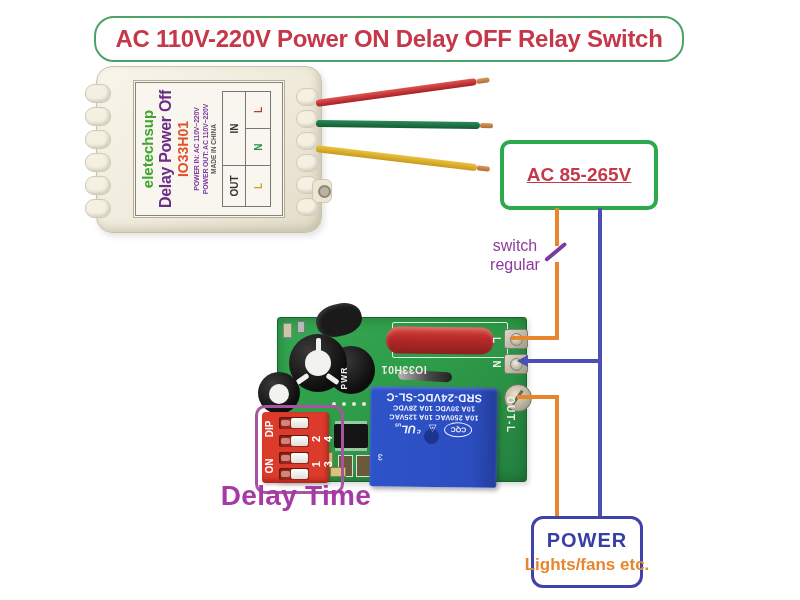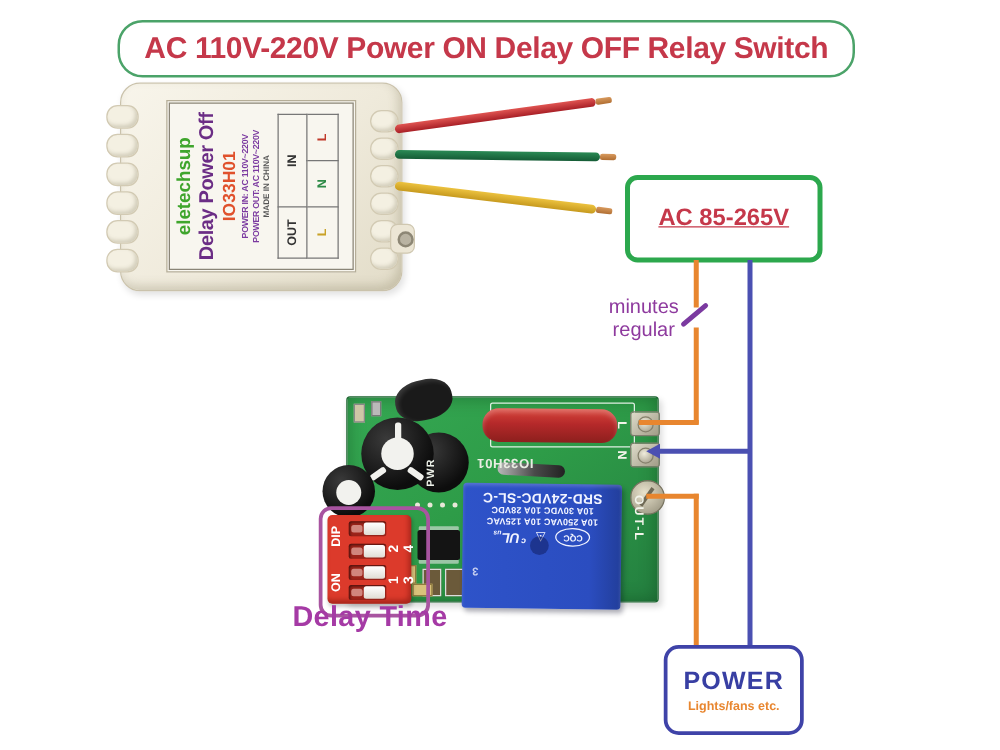--- a/index.html
+++ b/index.html
@@ -59,21 +59,21 @@
   .bline{background:#4B50B2;}
   .sw-note{left:470px;top:236px;width:90px;text-align:center;font-size:16px;line-height:19px;color:#8E3A9E;}
   .sw-lever{left:542px;top:250px;width:27px;height:3.5px;background:#7B3AA0;border-radius:2px;transform:rotate(-40deg);}
   .arrow-left{left:517px;top:355px;width:0;height:0;border-top:6px solid transparent;border-bottom:6px solid transparent;
     border-right:11px solid #4B50B2;}
 
   
   .load-box{left:531px;top:516px;width:106px;height:66px;border:3px solid #3F43A8;border-radius:12px;background:#fff;
     display:flex;flex-direction:column;align-items:center;justify-content:center;gap:3px;}
   .load-t{font-size:20px;font-weight:bold;color:#383FA3;letter-spacing:1px;}
-  .load-s{font-size:10px;font-weight:bold;color:#E8862F;white-space:nowrap;}
+  .load-s{font-size:17px;font-weight:bold;color:#E8862F;white-space:nowrap;}
 
   
   .pcb{left:277px;top:317px;width:248px;height:163px;border-radius:3px;
     background:linear-gradient(145deg,#35a853 0%,#2E9C48 45%,#248040 100%);
     border:1px solid #19632D;box-shadow:inset 0 0 14px rgba(0,40,10,.35), 2px 3px 5px rgba(0,0,0,.15);}
   .silk-rect{left:392px;top:322px;width:114px;height:34px;border:1.5px solid rgba(255,255,255,.85);border-radius:2px;}
   .red-cyl{left:386px;top:327px;width:108px;height:27px;border-radius:13px;transform:rotate(0.6deg);
     background:linear-gradient(180deg,#d8453a 0%,#b5292a 45%,#8c1f1d 100%);box-shadow:inset 0 3px 4px rgba(255,255,255,.25);}
   .transistor{left:316px;top:304px;width:46px;height:32px;border-radius:45%;background:#1a1a1a;transform:rotate(-14deg);
     box-shadow:inset 2px 2px 4px rgba(255,255,255,.15);}
@@ -132,21 +132,21 @@
     box-shadow:inset -2px -3px 4px rgba(90,10,5,.4), 1px 2px 3px rgba(0,0,0,.2);}
   .dip-text{color:#fff;font-weight:bold;font-size:10px;text-align:center;transform:rotate(-90deg);}
   .dip-nums{left:284px;top:441px;width:64px;height:13px;transform:rotate(-90deg);
     color:#fff;font-weight:bold;font-size:11px;letter-spacing:8px;text-align:center;}
   .slider{left:279px;width:30px;height:12px;background:#9c241a;border-radius:2px;box-shadow:inset 1px 1px 2px rgba(0,0,0,.5);}
   .slider::after{content:"";position:absolute;right:1px;top:1px;width:17px;height:10px;border-radius:2px;
     background:linear-gradient(180deg,#ffffff,#e0ddd4);}
   .slider::before{content:"";position:absolute;left:2px;top:3px;width:9px;height:6px;border-radius:2px;background:#e8b0a8;opacity:.7;}
 
   
-  .delay-title{left:216px;top:480px;width:160px;text-align:center;font-size:23px;font-weight:bold;
+  .delay-title{left:216px;top:480px;width:160px;text-align:center;font-size:28px;font-weight:bold;
     letter-spacing:.3px;color:#A53AA5;}
   .delay-sub{left:170px;top:511px;width:250px;text-align:center;font-size:15.5px;color:#A53AA5;}
 </style>
 </head>
 <body>
 
 <div id="canvas">
 
   <div class="abs title-box">
     <span class="title-text">AC 110V-220V Power ON Delay OFF Relay Switch</span>
@@ -280,21 +280,21 @@
   <div class="abs oline" style="left:555px;top:208px;width:3.5px;height:38px"></div>
   <div class="abs sw-lever"></div>
   <div class="abs oline" style="left:555px;top:262px;width:3.5px;height:77px"></div>
   <div class="abs oline" style="left:511px;top:336px;width:48px;height:3.5px"></div>
   <div class="abs bline" style="left:598px;top:208px;width:3.5px;height:310px"></div>
   <div class="abs bline" style="left:527px;top:359px;width:73px;height:3.5px"></div>
   <div class="abs arrow-left"></div>
   <div class="abs oline" style="left:517px;top:395px;width:42px;height:3.5px"></div>
   <div class="abs oline" style="left:555px;top:395px;width:3.5px;height:122px"></div>
   <div class="abs sw-note">
-    <div>minutes</div>
+    <div>switch</div>
     <div>regular</div>
   </div>
 
   <div class="abs load-box">
     <div class="load-t">POWER</div>
     <div class="load-s">Lights/fans etc.</div>
   </div>
 
   <div class="abs delay-title">Delay Time</div>
 

